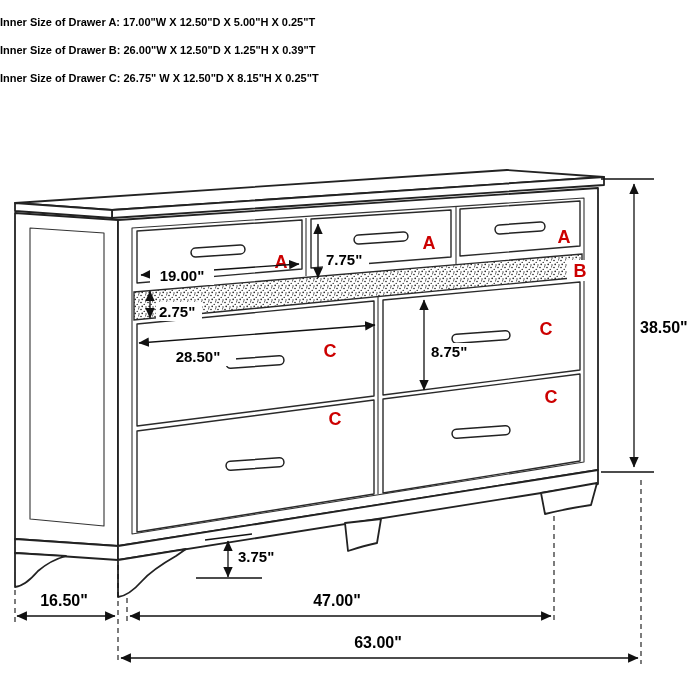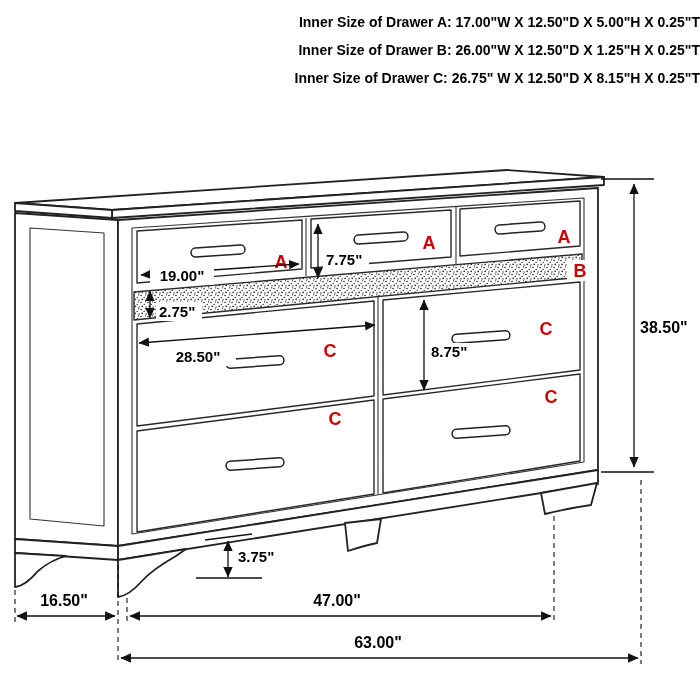--- a/index.html
+++ b/index.html
@@ -1,39 +1,39 @@
 <!DOCTYPE html>
 <html><head>
 <meta charset="utf-8">
 <style>
   html,body{margin:0;padding:0;background:#ffffff;}
   #page{position:relative;width:700px;height:700px;background:#fff;overflow:hidden;
         font-family:"Liberation Sans", sans-serif;}
-  #titles{position:absolute;top:8px;left:0;width:700px;text-align:right;
-          font-weight:bold;font-size:14px;line-height:28px;color:#000;}
+  #titles{position:absolute;top:8px;left:0;width:700px;text-align:left;
+          font-weight:bold;font-size:11px;line-height:28px;color:#000;}
   svg{position:absolute;left:0;top:0;}
   .outline{fill:#ffffff;stroke:#222222;stroke-width:1.8;stroke-linejoin:round;}
   .thin{fill:none;stroke:#333333;stroke-width:1.1;stroke-linejoin:round;}
   .drawer{fill:#ffffff;stroke:#2a2a2a;stroke-width:1.4;stroke-linejoin:round;}
   .handle{fill:#ffffff;stroke:#222222;stroke-width:1.5;}
   .dim{stroke:#111111;stroke-width:1.3;fill:none;}
   .ext{stroke:#111111;stroke-width:1.1;fill:none;stroke-dasharray:5 4;}
   .dimtext{font-family:"Liberation Sans",sans-serif;font-weight:bold;font-size:15px;fill:#000;}
   .dimtext-lg{font-family:"Liberation Sans",sans-serif;font-weight:bold;font-size:16px;fill:#000;}
   .redletter{font-family:"Liberation Sans",sans-serif;font-weight:bold;font-size:18px;}
   .whitebg{fill:#ffffff;}
 </style>
 </head>
 <body>
 
 <div id="page">
 
   <div id="titles">
     <div>Inner Size of Drawer A: 17.00"W X 12.50"D X 5.00"H X 0.25"T</div>
-    <div>Inner Size of Drawer B: 26.00"W X 12.50"D X 1.25"H X 0.25"T</div>
+    <div>Inner Size of Drawer B: 26.00"W X 12.50"D X 1.25"H X 0.39"T</div>
     <div>Inner Size of Drawer C: 26.75" W X 12.50"D X 8.15"H X 0.25"T</div>
   </div>
 
   <svg width="700" height="700" viewBox="0 0 700 700">
     <defs>
       <marker id="ah" viewBox="0 0 10 10" refX="8.5" refY="5" markerWidth="9" markerHeight="9" orient="auto-start-reverse">
         <path d="M0,1 L9,5 L0,9 Z" fill="#111111"></path>
       </marker>
       <pattern id="stipple" width="7" height="7" patternUnits="userSpaceOnUse">
         <circle cx="1" cy="1.5" r="0.8" fill="#222"></circle>

